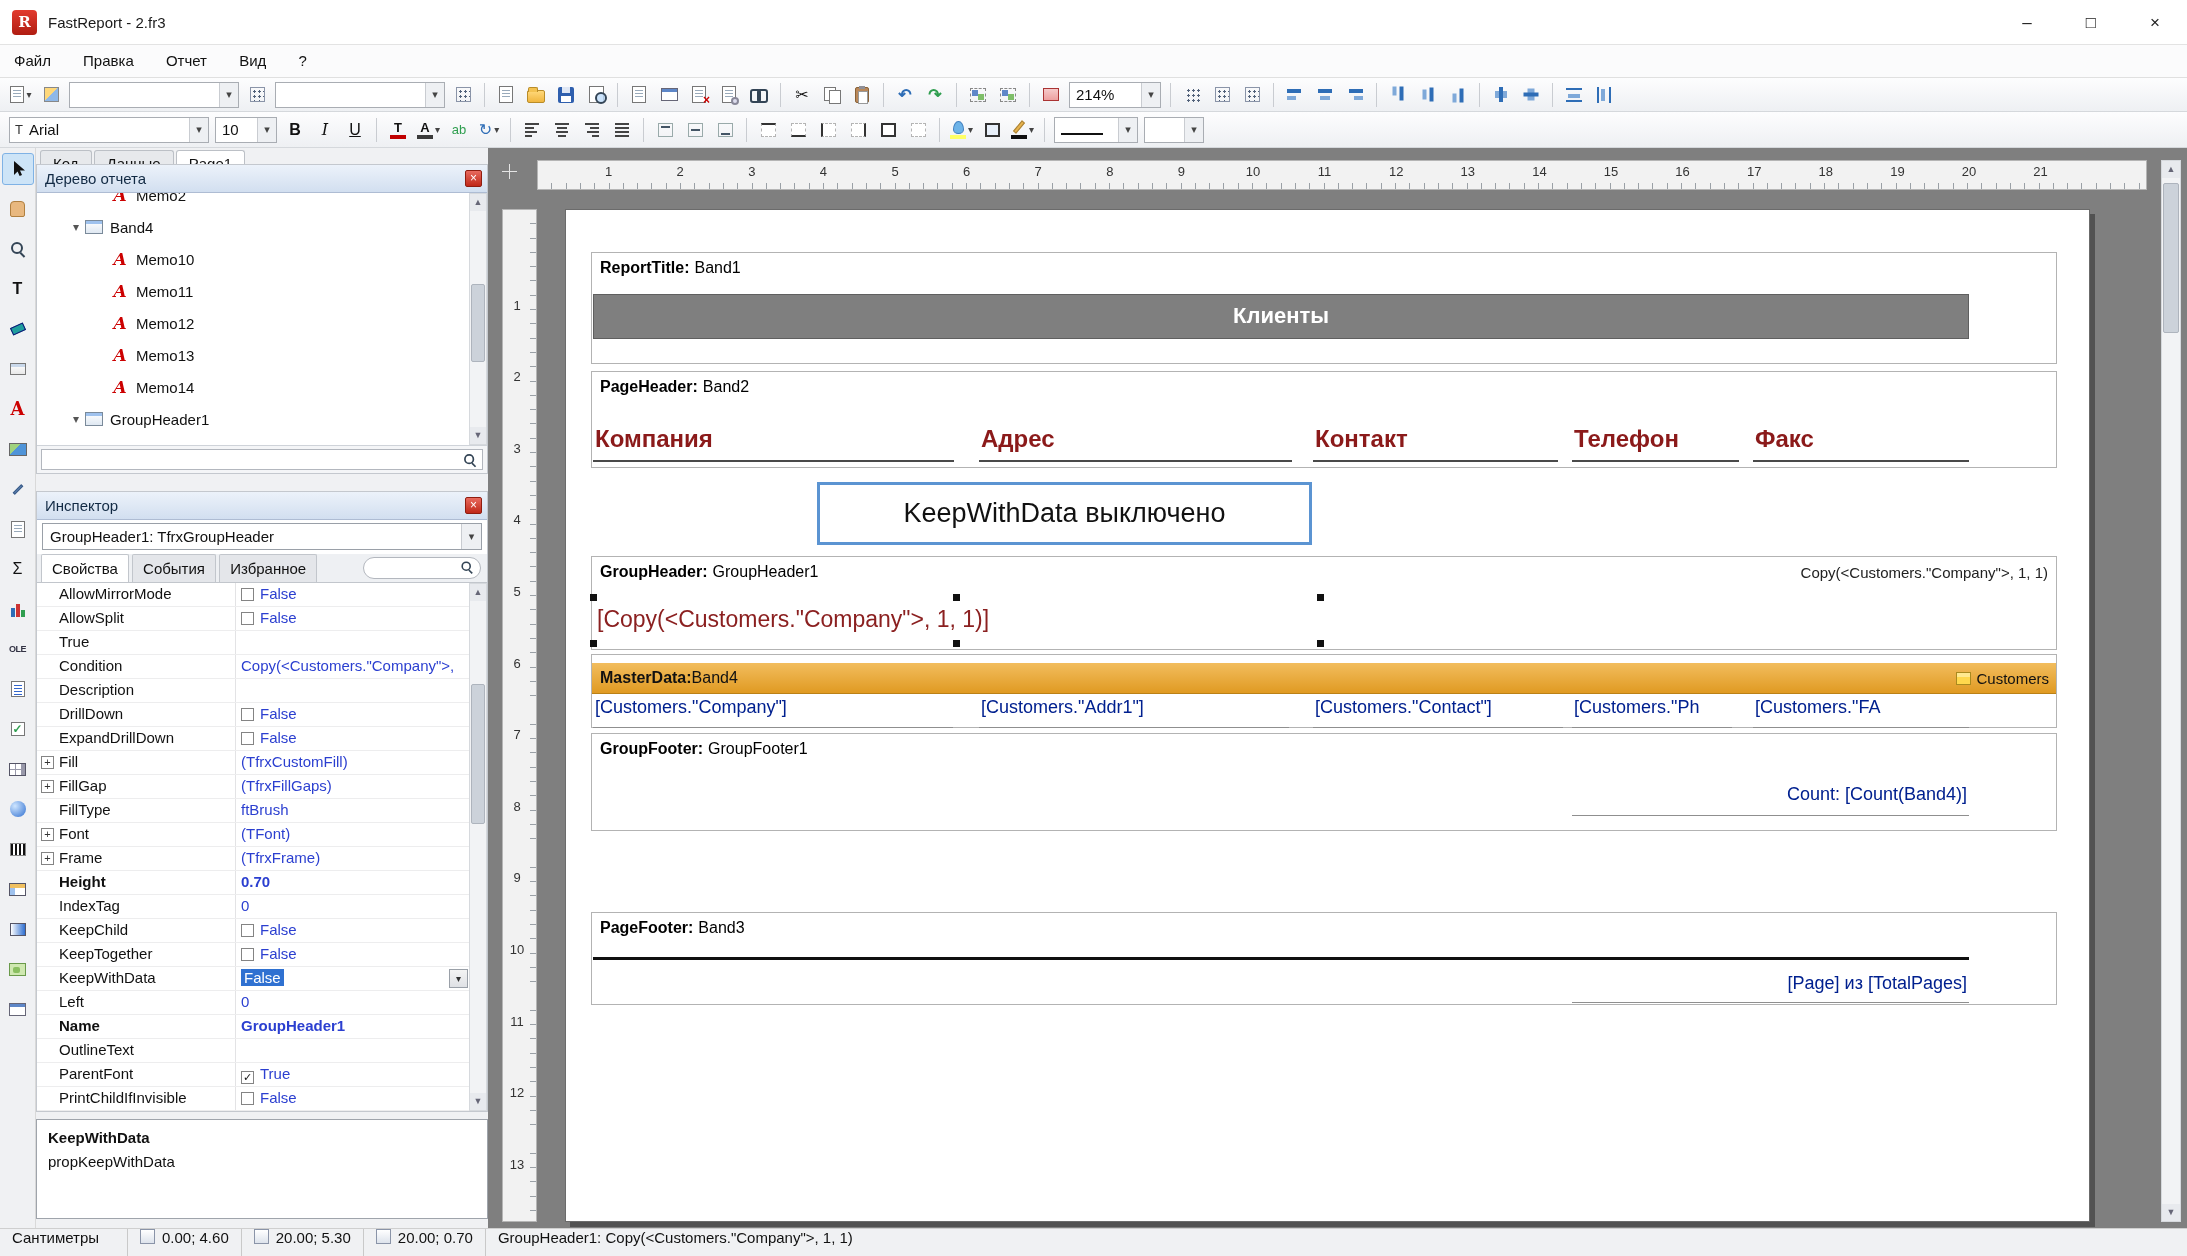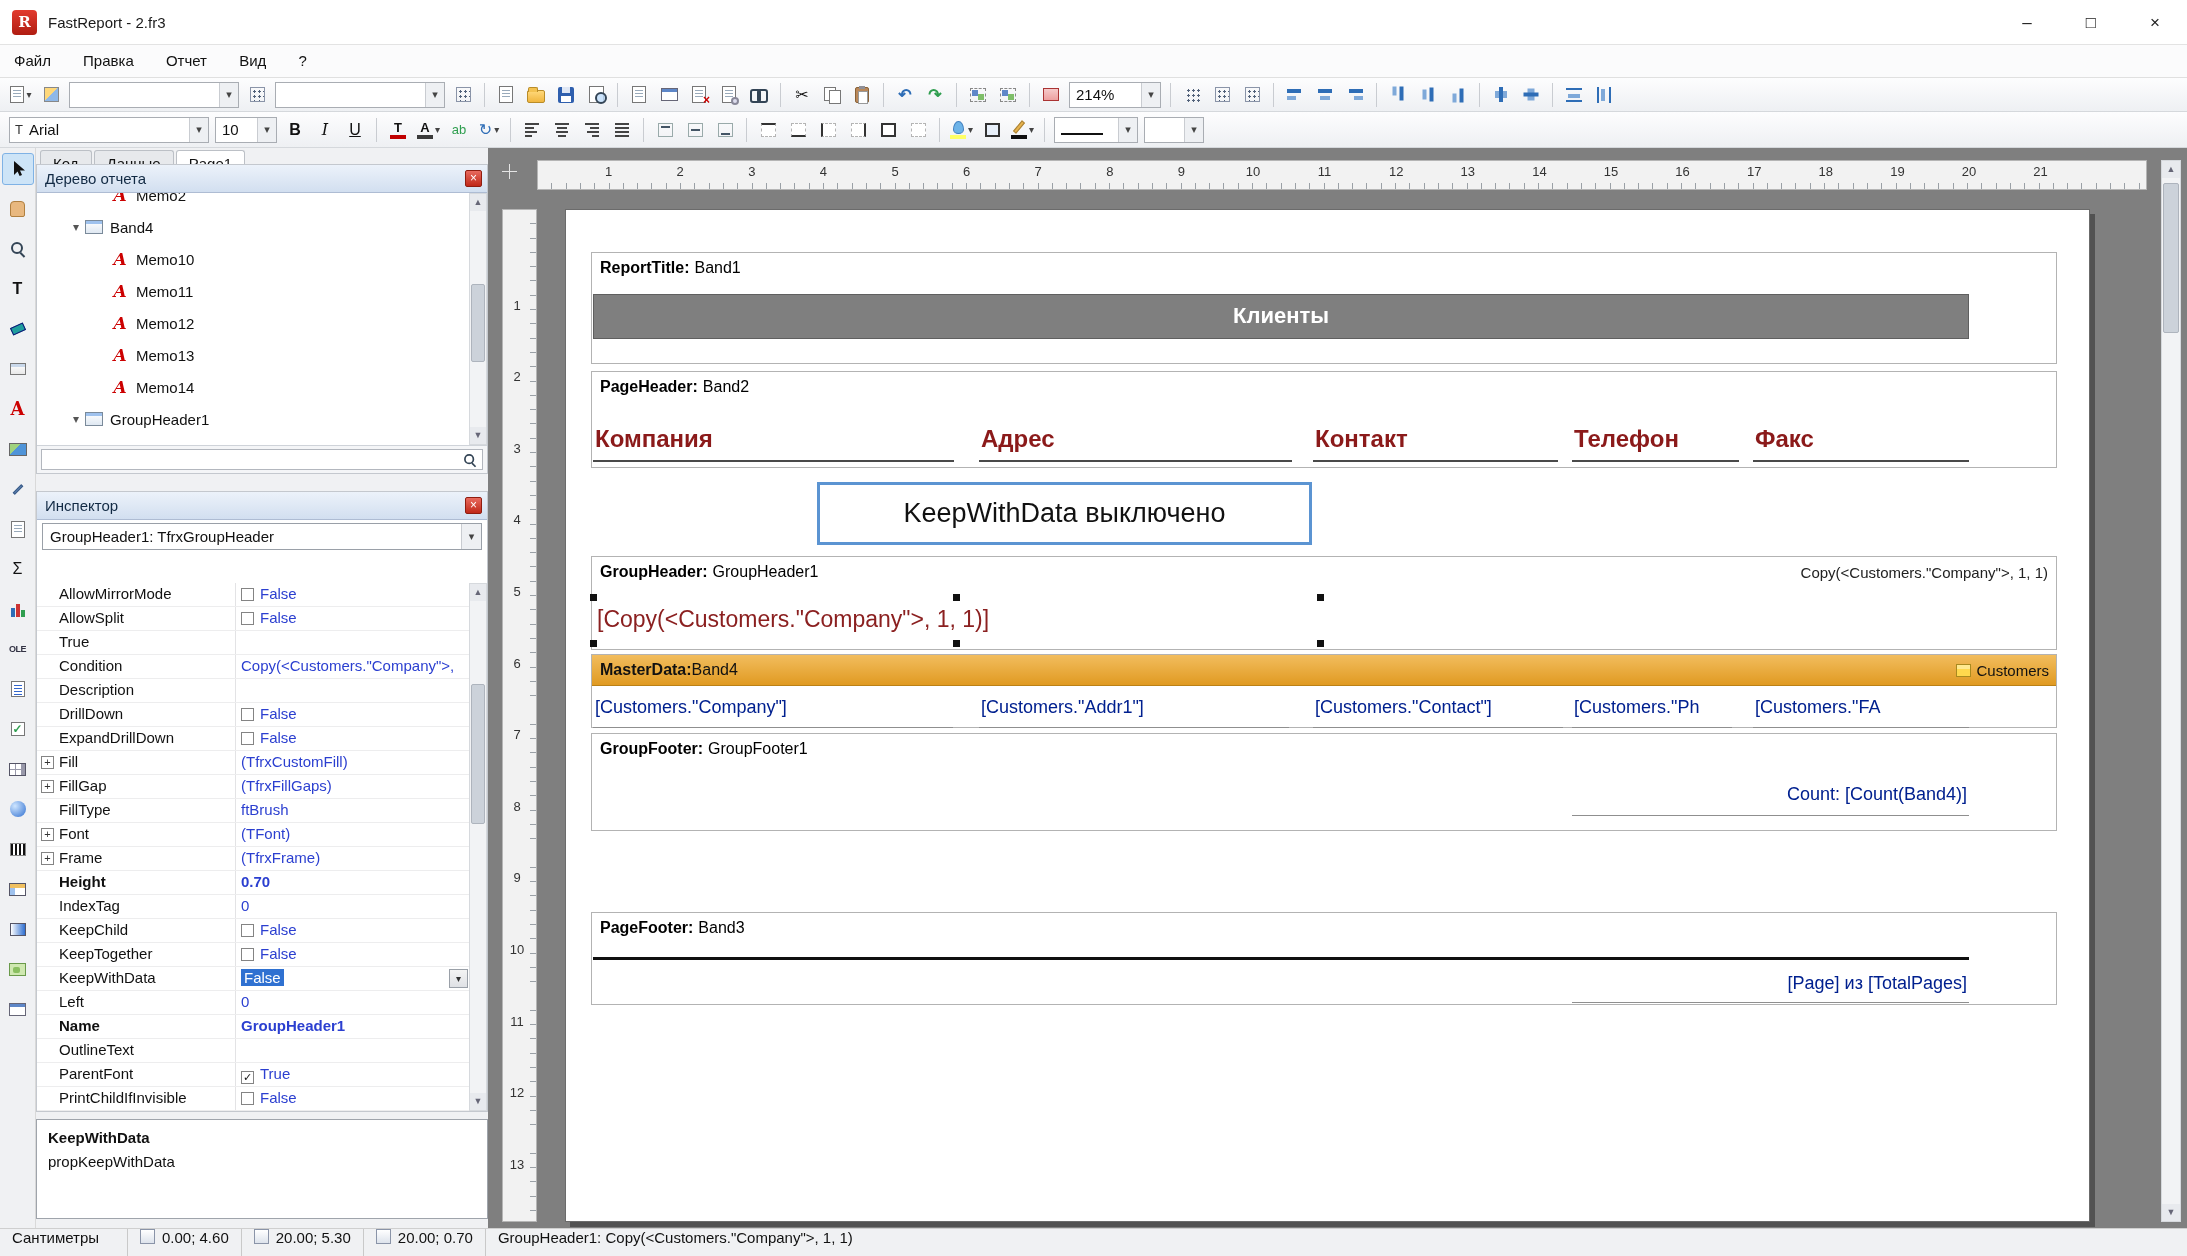--- a/index.html
+++ b/index.html
@@ -165,21 +165,21 @@
 .band{position:absolute;left:25px;width:1466px;border:1px solid #b3b3b3;background:#fff}
 .bcap{position:absolute;left:8px;top:6px;font-size:16px;color:#000;white-space:nowrap}
 .bcap b{font-weight:bold}
 .bcap .bname{margin-left:5px}
 .title-memo{position:absolute;left:1px;top:41px;width:1376px;height:45px;background:#7f7f7f;border:1px solid #5f5f5f;color:#fff;font-weight:bold;font-size:22px;text-align:center;line-height:42px}
 .col-memo{position:absolute;top:46px;height:44px;line-height:42px;font-weight:bold;font-size:24px;color:#8b1a1a;border-bottom:2px solid #4a4a4a;padding-left:2px;white-space:nowrap;overflow:hidden}
 .callout{position:absolute;left:251px;top:272px;width:495px;height:63px;background:#fff;border:3px solid #5b94d2;font-size:27px;text-align:center;line-height:56px;color:#111}
 .gh-cond{position:absolute;right:8px;top:7px;font-size:15px;color:#222;white-space:nowrap}
 .gh-memo{position:absolute;left:1px;top:40px;width:728px;height:46px;line-height:44px;font-size:23px;color:#8b2020;padding-left:4px;white-space:nowrap}
 .hdl{position:absolute;width:7px;height:7px;background:#111}
-.md-head{position:absolute;left:0;top:0;width:100%;height:31px;background:linear-gradient(#f2bd5e,#e09a22);border-bottom:1px solid #bb8116}
+.md-head{position:absolute;left:0;top:8px;width:100%;height:31px;background:linear-gradient(#f2bd5e,#e09a22);border-bottom:1px solid #bb8116}
 .md-cap{position:absolute;left:8px;top:0;line-height:30px;font-size:16px;white-space:nowrap}
 .md-ds{position:absolute;right:7px;top:0;height:31px;display:flex;align-items:center;font-size:15px;color:#111}
 .i-db{width:15px;height:13px;background:#ffd84d;border:1px solid #a98a1f;box-shadow:inset 0 4px 0 #ffe98f;margin-right:5px;flex:none}
 .fld{position:absolute;top:33px;height:40px;line-height:38px;font-size:18px;color:#00208f;border-bottom:1px solid #8f8f8f;white-space:nowrap;overflow:hidden;padding-left:2px}
 .gf-memo{position:absolute;left:980px;width:397px;top:40px;height:42px;line-height:40px;font-size:18px;color:#00208f;text-align:right;border-bottom:1px solid #8f8f8f;padding-right:2px;white-space:nowrap}
 .pf-line{position:absolute;left:1px;top:44px;width:1376px;height:0;border-top:3px solid #101010}
 .pf-memo{position:absolute;left:980px;width:397px;top:52px;height:38px;line-height:36px;font-size:18px;color:#00208f;text-align:right;border-bottom:1px solid #8f8f8f;padding-right:2px;white-space:nowrap}
 
 
 .statusbar{position:absolute;left:0;top:1228px;width:2187px;height:28px;background:#f0f1f3;border-top:1px solid #cfcfcf;display:flex;align-items:stretch}
@@ -578,20 +578,28 @@
           <span class="i-mag"></span>
         </div>
     </div>
   </div>
 
   <div class="panel" style="top:491px;height:621px">
     <div class="phead"><span>Инспектор</span>
       <span class="pclose">×</span>
     </div>
     <div class="objcombo"><span>GroupHeader1: TfrxGroupHeader</span><span class="cbtn">▾</span></div>
+    <div class="ptabs">
+      <span class="itab active">Свойства</span>
+      <span class="itab">События</span>
+      <span class="itab">Избранное</span>
+      <span class="isearch">
+          <span class="i-mag"></span>
+        </span>
+    </div>
     <div class="pgrid">
       <div class="prow">
           <div class="pname"><span>AllowMirrorMode</span></div>
           <div class="pval"><span class="chk"></span><span>False</span></div>
         </div>
       <div class="prow">
           <div class="pname"><span>AllowSplit</span></div>
           <div class="pval"><span class="chk"></span><span>False</span></div>
         </div>
       <div class="prow">

